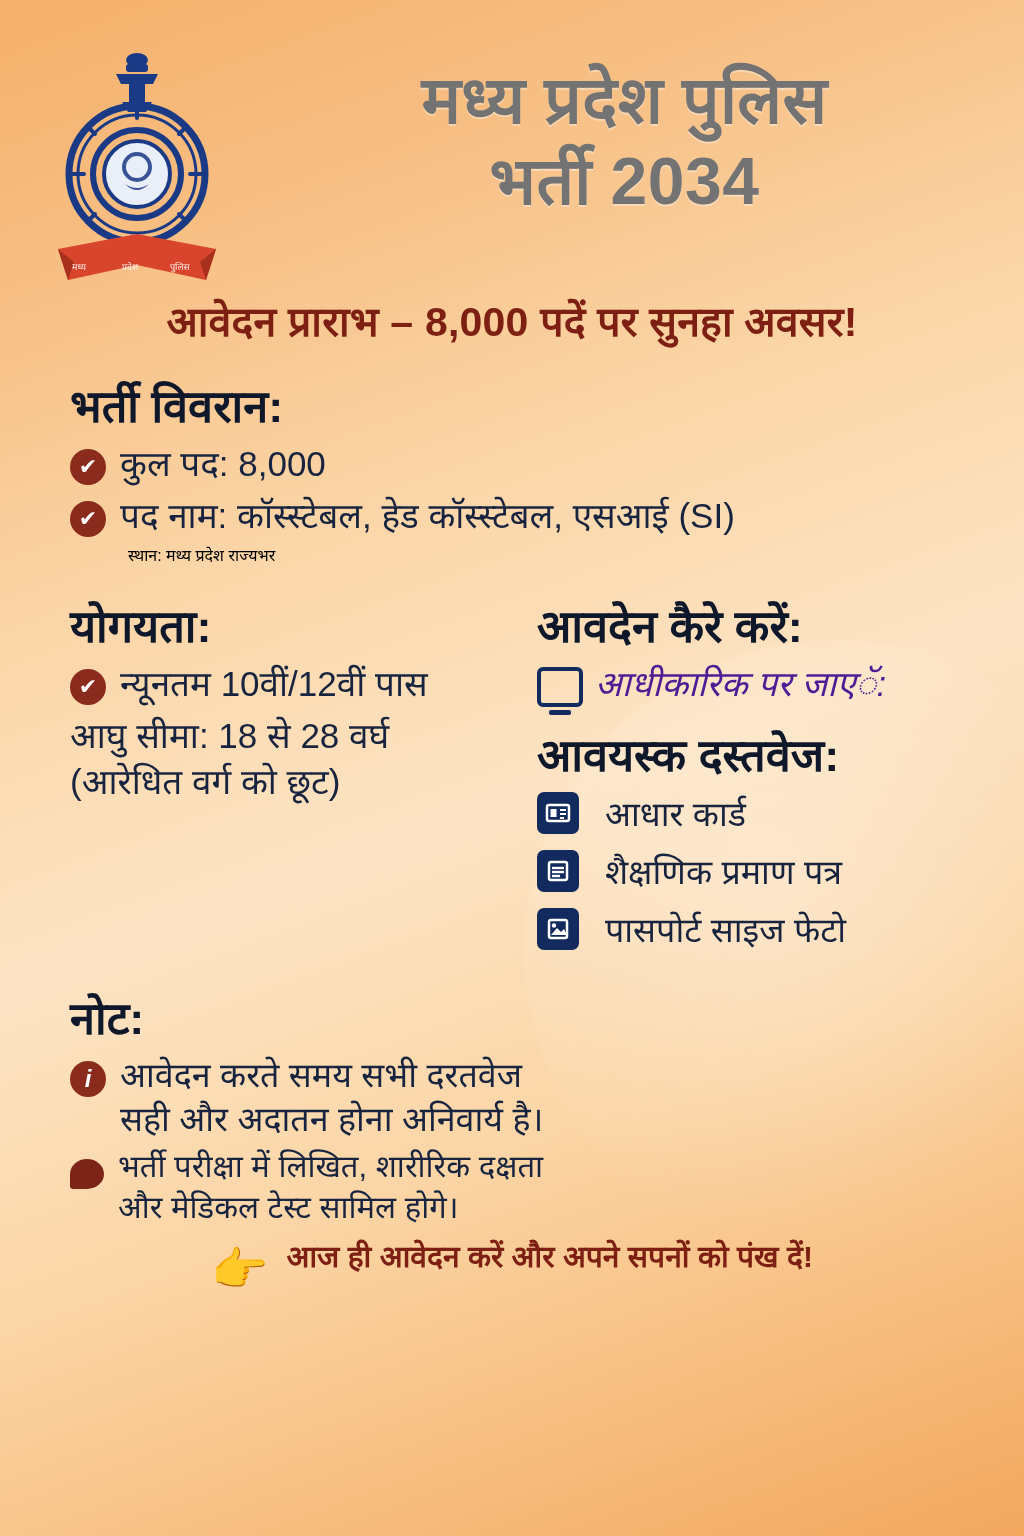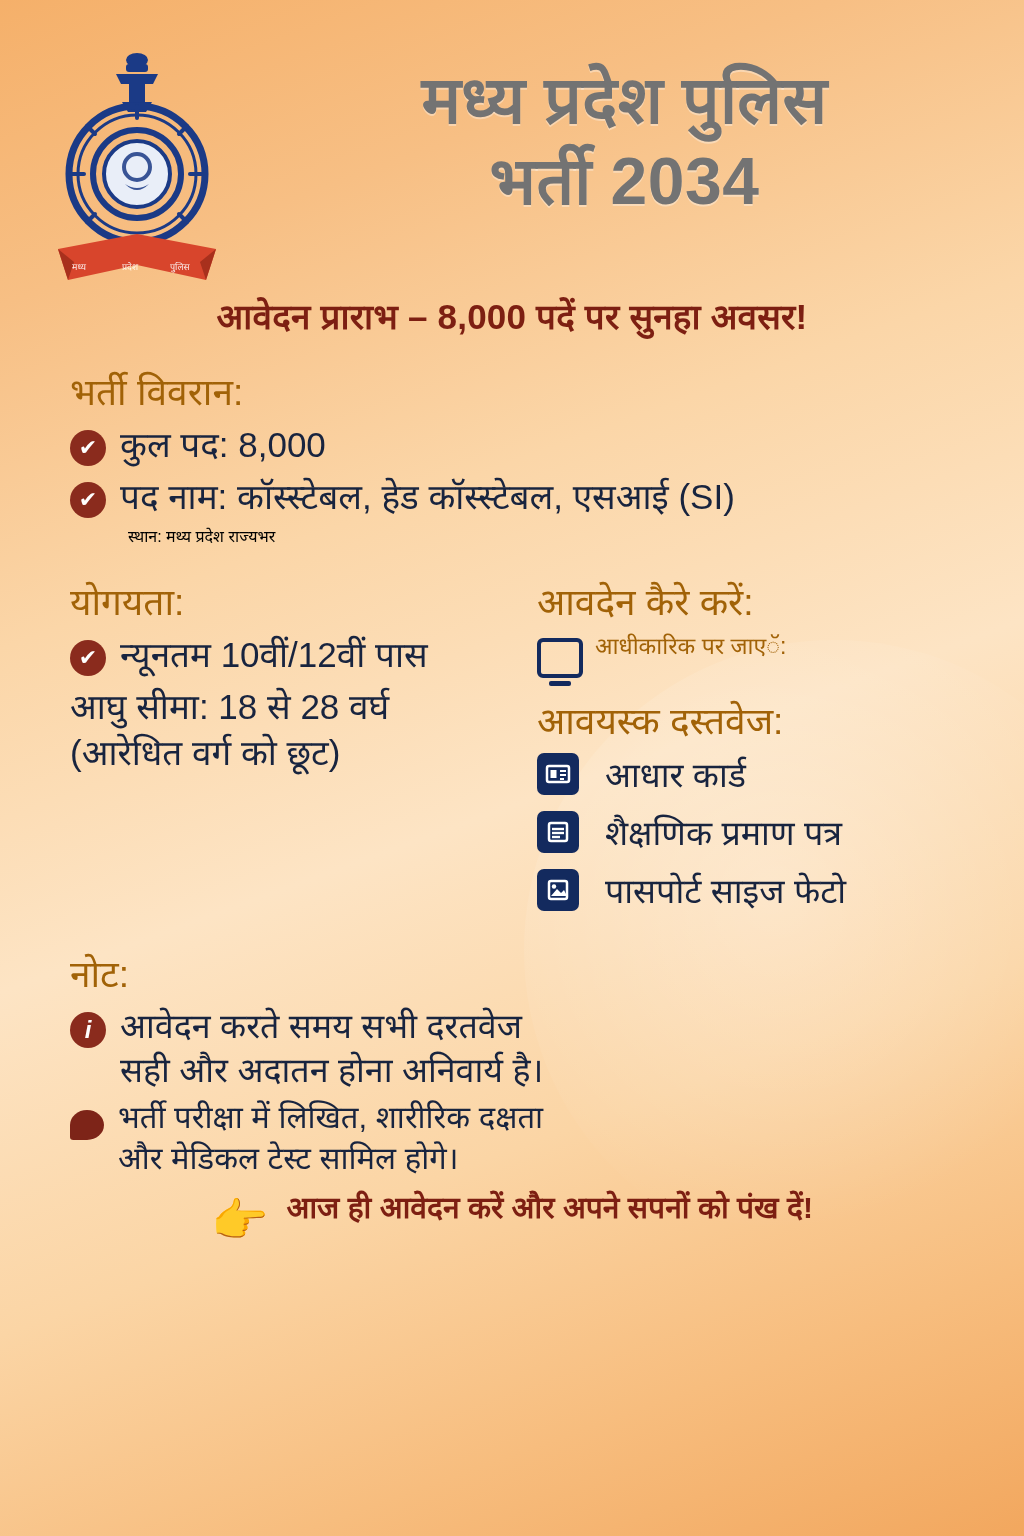--- a/index.html
+++ b/index.html
@@ -65,29 +65,29 @@
     letter-spacing: 0.5px;
     text-shadow: 0 2px 0 rgba(255,255,255,0.35);
   }
 
   
   .subtitle {
     margin-top: 8px;
     text-align: center;
     color: #7d1f12;
     font-weight: bold;
-    font-size: 35px;
+    font-size: 41px;
     letter-spacing: 0.2px;
   }
 
   
   .sec-head {
-    color: #a16207;
-    font-weight: normal;
-    font-size: 37px;
+    color: #0f172a;
+    font-weight: bold;
+    font-size: 45px;
     margin-bottom: 6px;
   }
 
   .full-sec { margin-top: 26px; padding-left: 40px; }
 
   .row {
     display: flex;
     align-items: flex-start;
     gap: 14px;
     margin-bottom: 6px;
@@ -149,21 +149,21 @@
     font-size: 35px;
     line-height: 1.32;
   }
 
   .link {
     color: #10275c;
     font-size: 37px;
     line-height: 1.25;
   }
   .apply-row { display: flex; gap: 12px; align-items: flex-start; }
-  .apply-text { color: #a16207; font-size: 23px; line-height: 1.3; }
+  .apply-text { color: #4c1d95; font-size: 35px; line-height: 1.3; font-style: italic; }
 
   .doc-row {
     display: flex;
     align-items: center;
     gap: 14px;
     margin-bottom: 12px;
   }
   .doc-row .txt { color: #18243f; font-size: 34px; margin-left: 12px; }
 
   .icon-sq {

